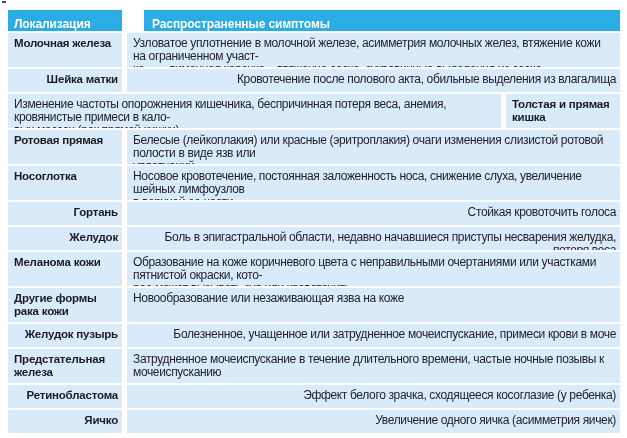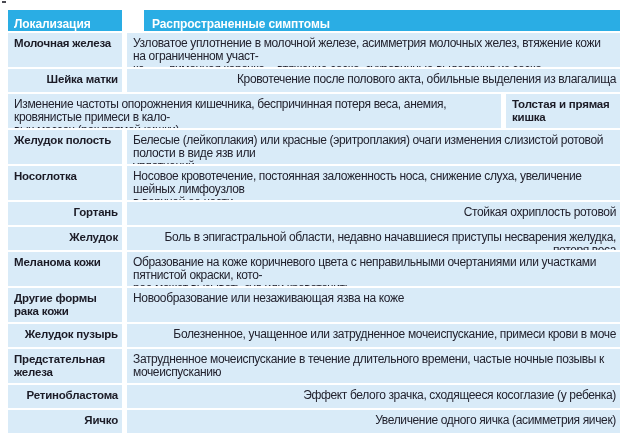--- a/index.html
+++ b/index.html
@@ -113,42 +113,42 @@
       <span class="txt">Изменение частоты опорожнения кишечника, беспричинная потеря веса, анемия, кровянистые примеси в кало-
 вых массах (рак прямой кишки)</span>
     </div>
     <div class="cell cell-loc">
       <span class="txt">Толстая и прямая
 кишка</span>
     </div>
   </div>
         <div class="row double">
     <div class="cell cell-loc">
-      <span class="txt">Желудок полость</span>
+      <span class="txt">Ротовая прямая</span>
     </div>
     <div class="cell cell-sym">
       <span class="txt">Белесые (лейкоплакия) или красные (эритроплакия) очаги изменения слизистой ротовой полости в виде язв или
 уплотнений</span>
     </div>
   </div>
         <div class="row double">
     <div class="cell cell-loc">
       <span class="txt">Носоглотка</span>
     </div>
     <div class="cell cell-sym">
       <span class="txt">Носовое кровотечение, постоянная заложенность носа, снижение слуха, увеличение шейных лимфоузлов
 в верхней ее части</span>
     </div>
   </div>
         <div class="row single">
     <div class="cell cell-loc">
       <span class="txt">Гортань</span>
     </div>
     <div class="cell cell-sym">
-      <span class="txt">Стойкая охриплость ротовой</span>
+      <span class="txt">Стойкая кровоточить голоса</span>
     </div>
   </div>
         <div class="row single">
     <div class="cell cell-loc">
       <span class="txt">Желудок</span>
     </div>
     <div class="cell cell-sym">
       <span class="txt">Боль в эпигастральной области, недавно начавшиеся приступы несварения желудка, потеря веса</span>
     </div>
   </div>

